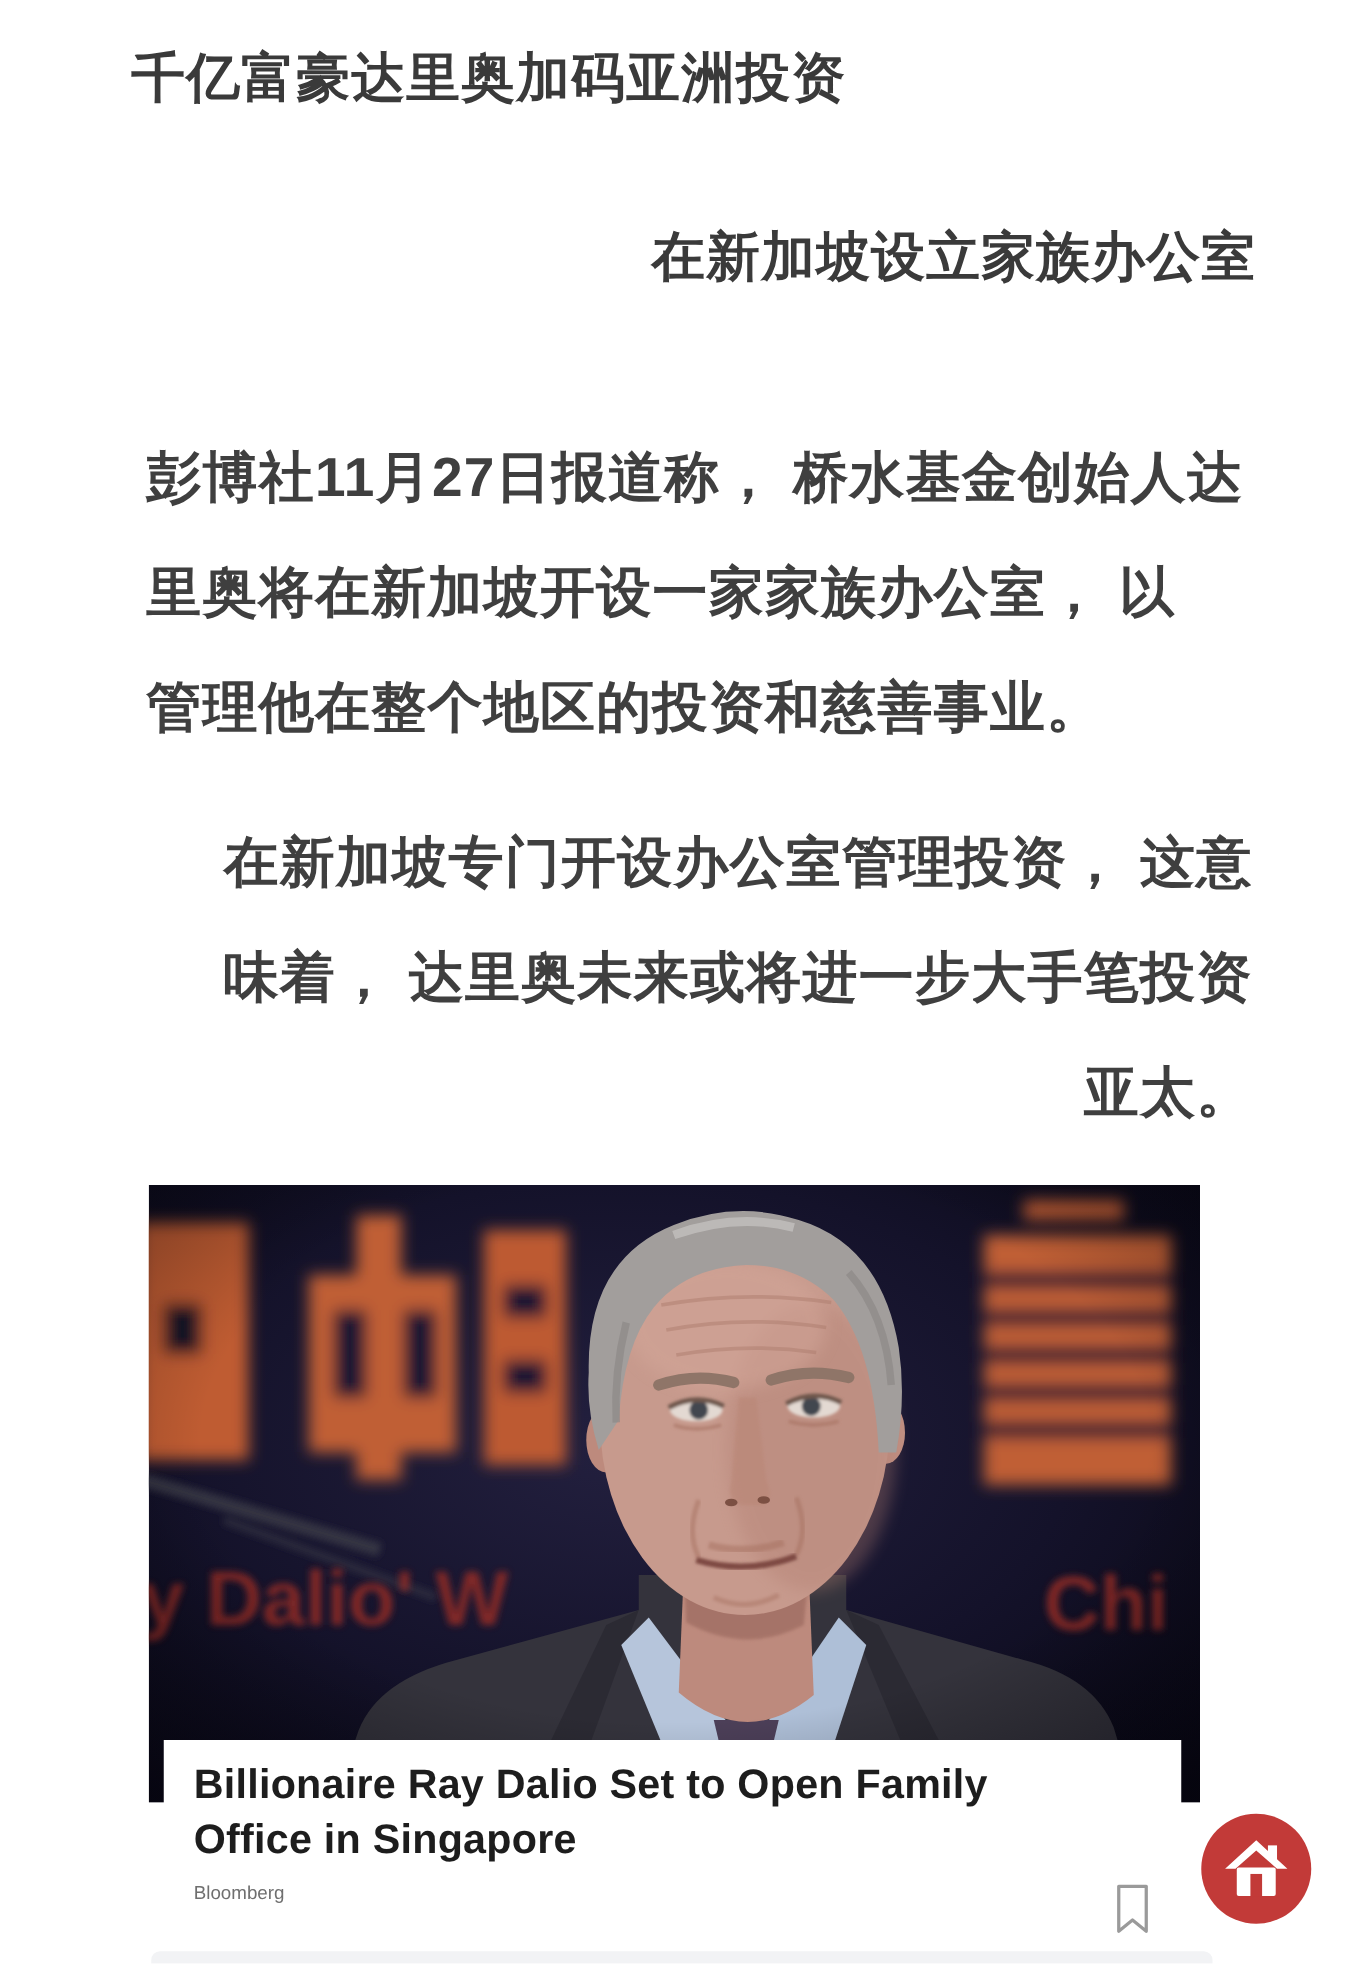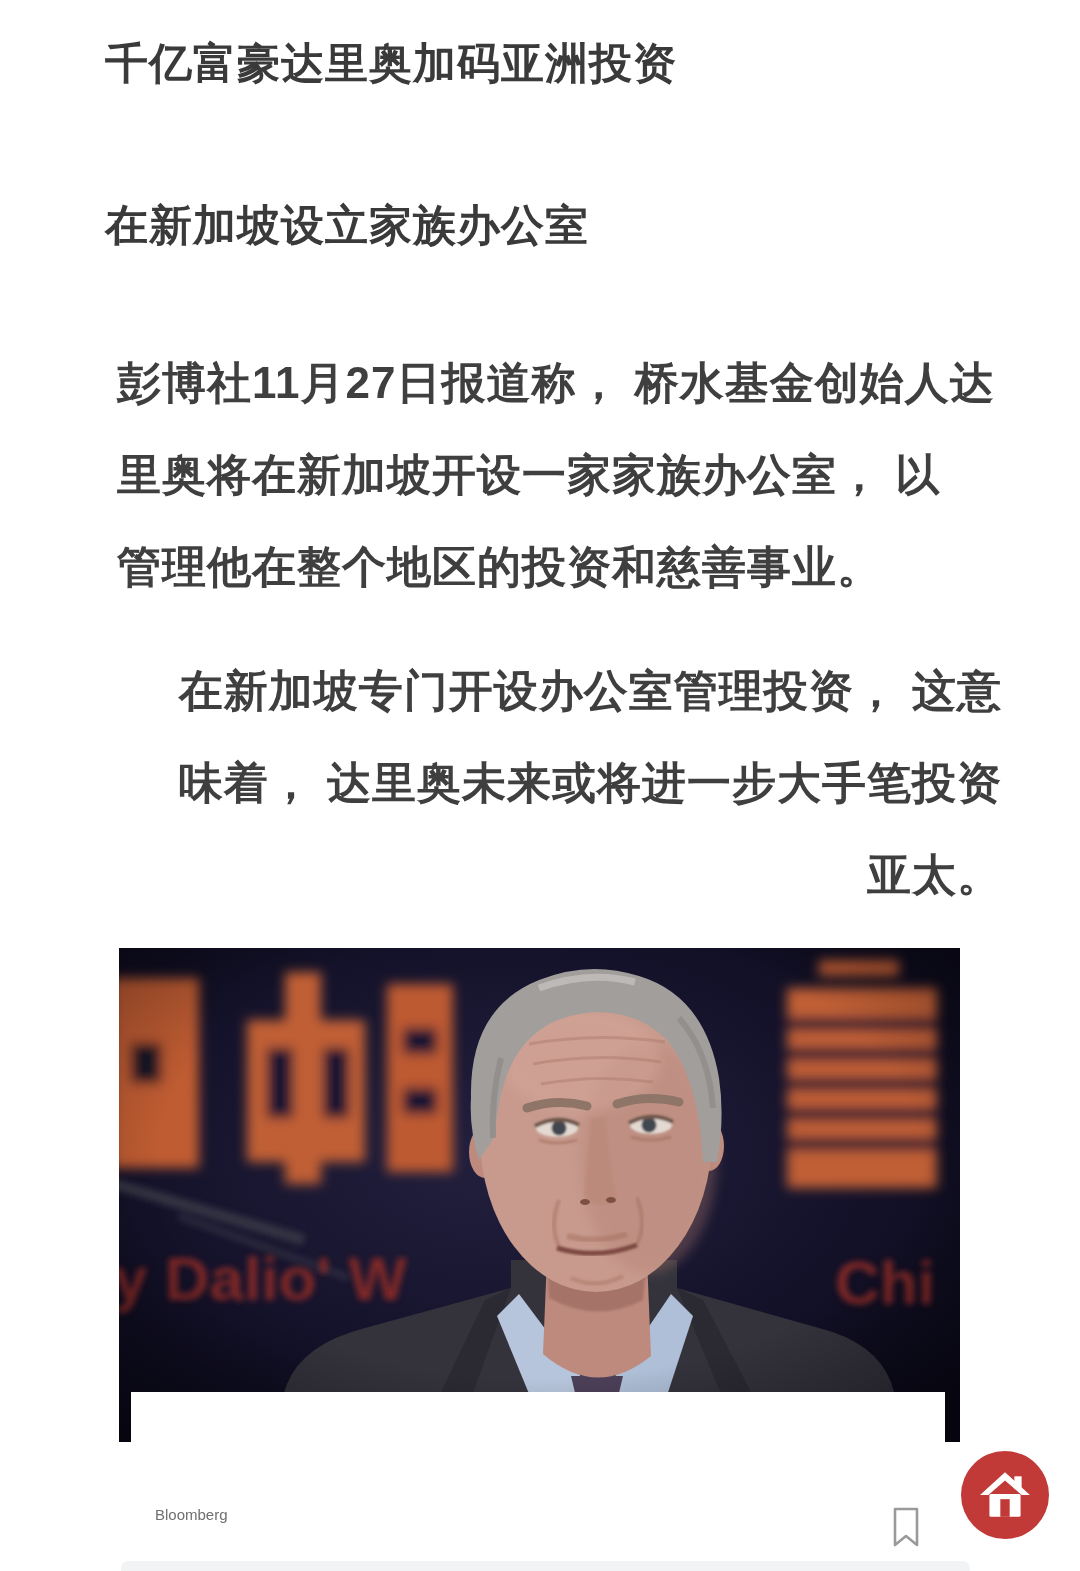--- a/index.html
+++ b/index.html
@@ -1,21 +1,21 @@
 <!DOCTYPE html>
 <html><head>
 <meta charset="utf-8">
 <style>
   html,body{margin:0;padding:0;background:#ffffff;}
   .page{position:relative;width:1080px;height:1571px;background:#ffffff;overflow:hidden;
         font-family:"Liberation Sans","DejaVu Sans",sans-serif;}
   .h-line{position:absolute;left:105px;width:900px;font-size:43px;font-weight:700;
           color:#3a3a3a;line-height:50px;letter-spacing:1px;}
   .h1{top:38px;}
-  .h2{top:200px;}
+  .h2{top:181px;text-align:right;}
   .body-p{position:absolute;left:117px;width:885px;font-size:44px;font-weight:700;
           color:#3f3f3f;line-height:92px;letter-spacing:1px;white-space:pre-line;}
   .p1{top:293px;}
   .p2{top:601px;text-align:right;}
   .news-card{position:absolute;left:119px;top:948px;width:841px;height:623px;margin:0;padding:0;}
   .photo{position:absolute;left:0;top:0;width:841px;height:494px;display:block;}
   .caption-card{position:absolute;left:12px;top:444px;width:814px;height:179px;background:#ffffff;
                 box-sizing:border-box;padding:13px 24px 0 24px;}
   .cap-title{font-size:33px;font-weight:700;color:#1d1d1d;line-height:44px;white-space:pre-line;
              letter-spacing:0.2px;}
@@ -156,20 +156,22 @@
 
         <path d="M448,288 Q478,296 508,286" stroke="#a5705f" stroke-width="6" fill="none" opacity="0.5" filter="url(#b1)"></path>
         <path d="M438,300 Q478,312 518,297" stroke="#7e4a42" stroke-width="5" fill="none" filter="url(#b1)"></path>
         <path d="M452,330 Q478,342 504,328" stroke="#a5705f" stroke-width="4" fill="none" opacity="0.45" filter="url(#b1)"></path>
       </g>
 
       <rect width="841" height="494" fill="url(#vig)"></rect>
     </svg>
 
     <div class="caption-card">
+      <div class="cap-title">Billionaire Ray Dalio Set to Open Family
+Office in Singapore</div>
       <div class="cap-source">Bloomberg</div>
       <svg class="bookmark" viewBox="0 0 28 42" xmlns="http://www.w3.org/2000/svg">
         <path d="M3,3 h22 v36 l-11,-9 l-11,9 Z" fill="none" stroke="#9a9a9a" stroke-width="2.6" stroke-linejoin="round"></path>
       </svg>
     </div>
   </figure>
 
   <div class="next-card-edge"></div>
 
   <button class="home-btn" style="background:#C23A38;">

